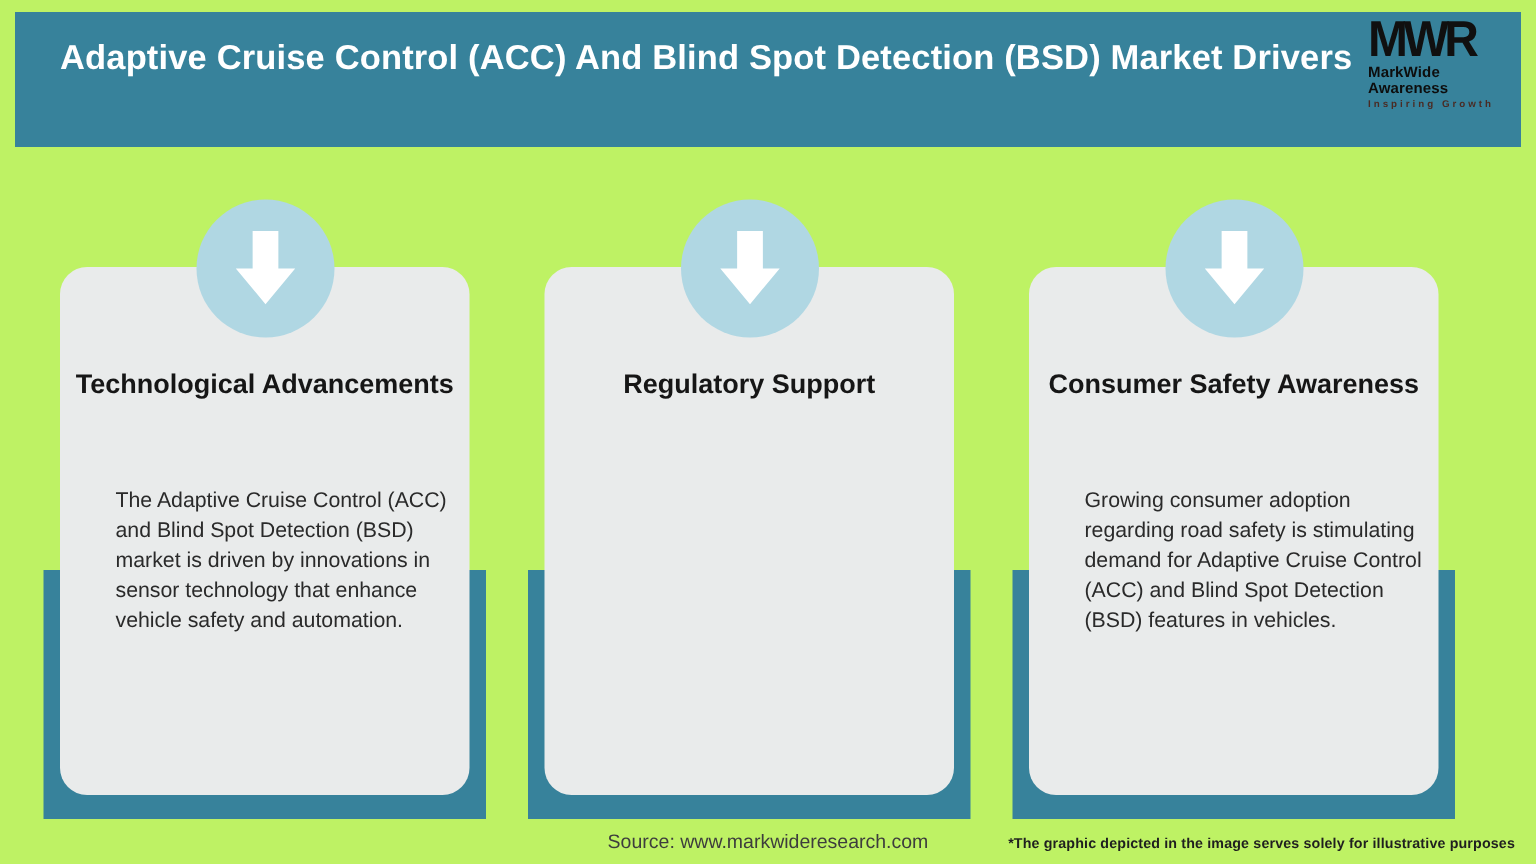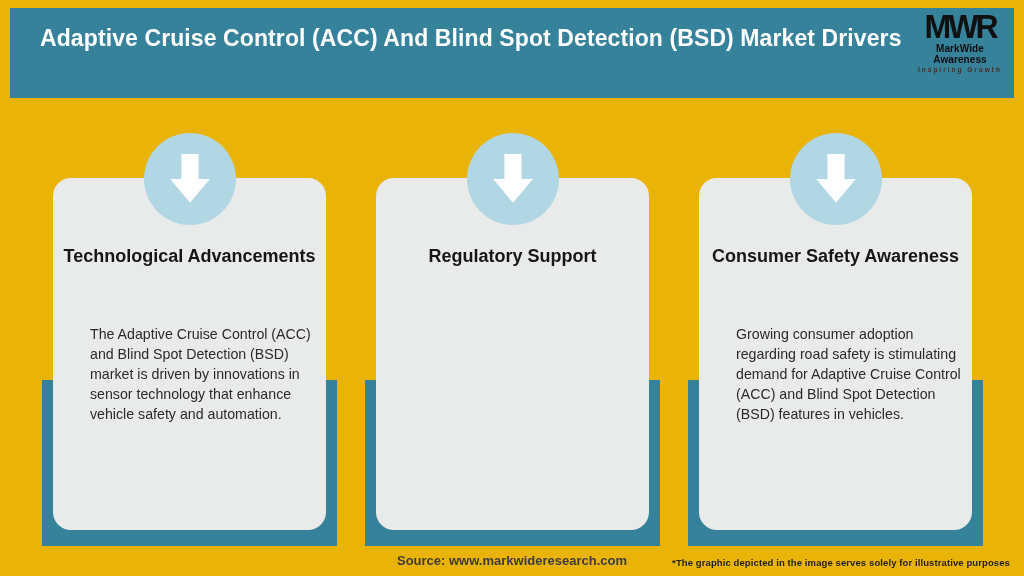--- a/index.html
+++ b/index.html
@@ -3,49 +3,49 @@
 <meta charset="utf-8">
 <style>
   :root{
     --teal:#37829b;
     --circle:#b0d7e3;
     --card:#e9ebeb;
   }
   *{margin:0;padding:0;box-sizing:border-box;}
   html,body{width:1024px;height:576px;}
   body{font-family:"Liberation Sans", sans-serif;background:#ffffff;overflow:hidden;}
-  .stage{position:relative;width:1024px;height:576px;background:#eab308;}
+  .stage{position:relative;width:1024px;height:576px;background:#bef264;}
 
   
   .topbar{
     position:absolute;left:10px;top:8px;width:1004px;height:90px;
     background:var(--teal);
   }
   .page-title{
     position:absolute;left:30px;top:16px;
     color:#ffffff;font-size:23px;font-weight:700;line-height:28px;
     letter-spacing:0.1px;white-space:nowrap;
   }
   .brand{
-    position:absolute;right:6px;top:1px;width:96px;text-align:center;color:#0d0d0d;
+    position:absolute;right:6px;top:1px;width:96px;text-align:left;color:#0d0d0d;
   }
   .brand-mono{
     font-weight:900;font-size:32px;line-height:34px;letter-spacing:-3px;
     transform:scaleY(1.05);color:#101010;
   }
   .brand-name{
     font-size:10px;font-weight:700;line-height:11px;letter-spacing:0.1px;color:#0d0d0d;
   }
   .brand-tag{
     font-size:6.5px;font-weight:700;letter-spacing:2px;line-height:9px;color:#4a2b24;
   }
 
   
   .cards-row{
-    position:absolute;left:53px;top:178px;width:919px;height:352px;
+    position:absolute;left:40px;top:178px;width:919px;height:352px;
     display:flex;gap:50px;
   }
   .card-wrap{position:relative;flex:1;height:352px;}
   .card-backer{
     position:absolute;left:-11px;right:-11px;top:202px;height:166px;
     background:var(--teal);z-index:0;
   }
   .card-panel{
     position:absolute;inset:0;background:var(--card);border-radius:18px;z-index:1;
   }
@@ -60,21 +60,21 @@
   .arrow-badge{
     position:absolute;left:50%;top:-45px;width:92px;height:92px;margin-left:-46px;
     background:var(--circle);border-radius:50%;z-index:2;
     display:flex;align-items:center;justify-content:center;
   }
   .arrow-badge svg{display:block;width:66px;height:66px;}
 
   
   .footer-source{
     position:absolute;left:0;right:0;top:553px;text-align:center;
-    font-size:13px;font-weight:700;color:#3d3d3d;
+    font-size:13px;font-weight:400;color:#3d3d3d;
   }
   .footer-note{
     position:absolute;right:14px;top:557px;
     font-size:9.5px;font-weight:700;color:#1f1f1f;letter-spacing:0.1px;
   }
 </style>
 </head>
 <body>
 
 <div class="stage">

